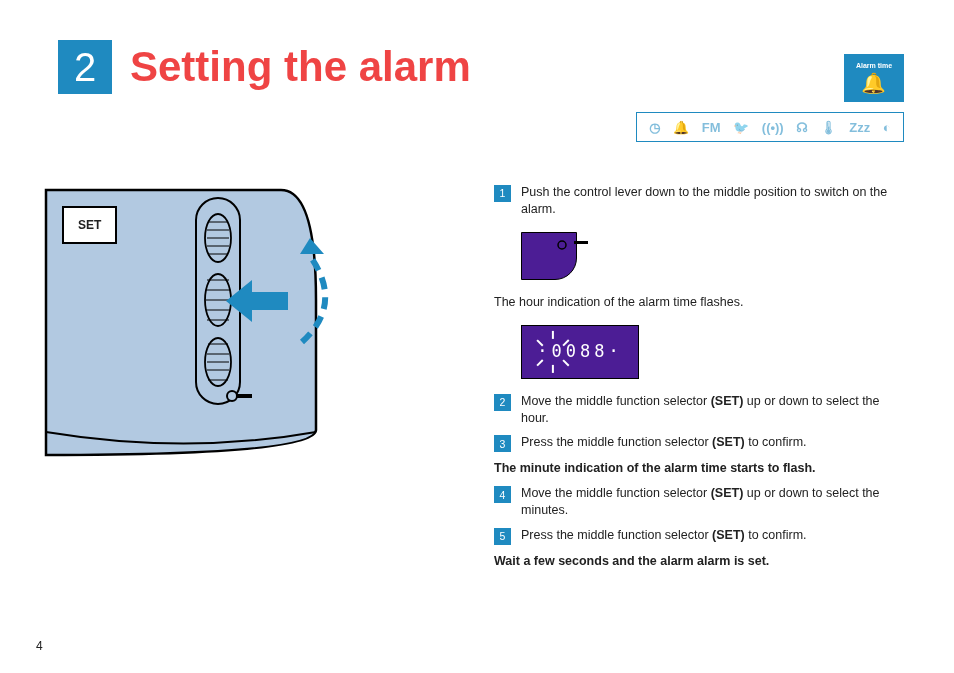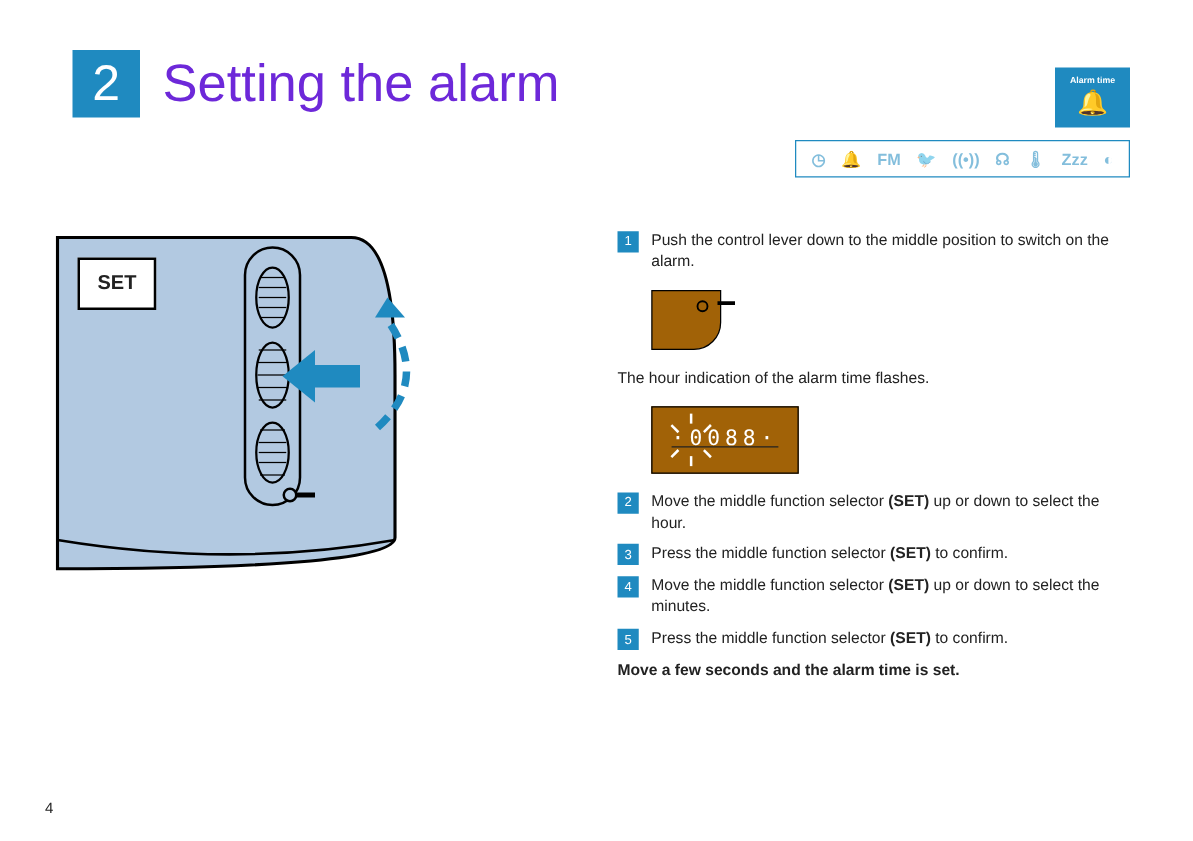--- a/index.html
+++ b/index.html
@@ -26,22 +26,22 @@
     background: #1f8ac0;
     color: #fff;
     font-size: 40px;
     font-weight: 300;
     display: flex;
     align-items: center;
     justify-content: center;
   }
   .section-title {
     font-size: 42px;
-    font-weight: 400;
-    color: #6d28d9;
+    font-weight: 700;
+    color: #ef4444;
   }
 
   .alarm-time-badge {
     position: absolute;
     top: 54px;
     right: 50px;
     width: 60px;
     height: 48px;
     background: #1f8ac0;
     color: #fff;
@@ -79,21 +79,21 @@
     height: 290px;
   }
 
   .set-label {
     position: absolute;
     top: 26px;
     left: 26px;
     border: 2px solid #000;
     padding: 10px 14px;
     font-weight: bold;
-    font-size: 16px;
+    font-size: 12px;
     background: #fff;
   }
 
   .instructions {
     position: absolute;
     top: 184px;
     left: 494px;
     width: 416px;
     display: flex;
     flex-direction: column;
@@ -118,23 +118,22 @@
     flex-shrink: 0;
     margin-top: 1px;
   }
   .step-text { flex: 1; }
   .indent { }
   .bold { font-weight: bold; }
 
   .mini-illus {
     margin: 6px 0 6px 27px;
     border: 1.5px solid #000;
-    background: #a16207;
+    background: #4c1d95;
     position: relative;
-    text-decoration: underline;
   }
   .mini1 { width: 56px; height: 48px; border-radius: 0 0 22px 0; }
   .mini1 .pin {
     position: absolute; top: 8px; right: -12px; width: 14px; height: 3px;
     background: #000;
   }
   .mini-display {
     width: 118px; height: 54px;
     display: flex; align-items: center; justify-content: center;
     position: relative;
@@ -271,33 +270,34 @@
     </div>
   </div>
 
   <div class="step">
     <div class="stepnum">3</div>
     <div class="step-text">
       <span>Press the middle function selector </span><b>(SET)</b><span> to confirm.</span>
     </div>
   </div>
 
+  <div class="indent bold">The minute indication of the alarm time starts to flash.</div>
 
 
   <div class="step">
     <div class="stepnum">4</div>
     <div class="step-text">
       <span>Move the middle function selector </span><b>(SET)</b><span> up or down to select the minutes.</span>
     </div>
   </div>
 
   <div class="step">
     <div class="stepnum">5</div>
     <div class="step-text">
       <span>Press the middle function selector </span><b>(SET)</b><span> to confirm.</span>
     </div>
   </div>
 
-  <div class="indent bold">Move a few seconds and the alarm time is set.</div>
+  <div class="indent bold">Wait a few seconds and the alarm alarm is set.</div>
 
 </div>
 
 <div class="page-num">4</div>
 
 </body></html>

